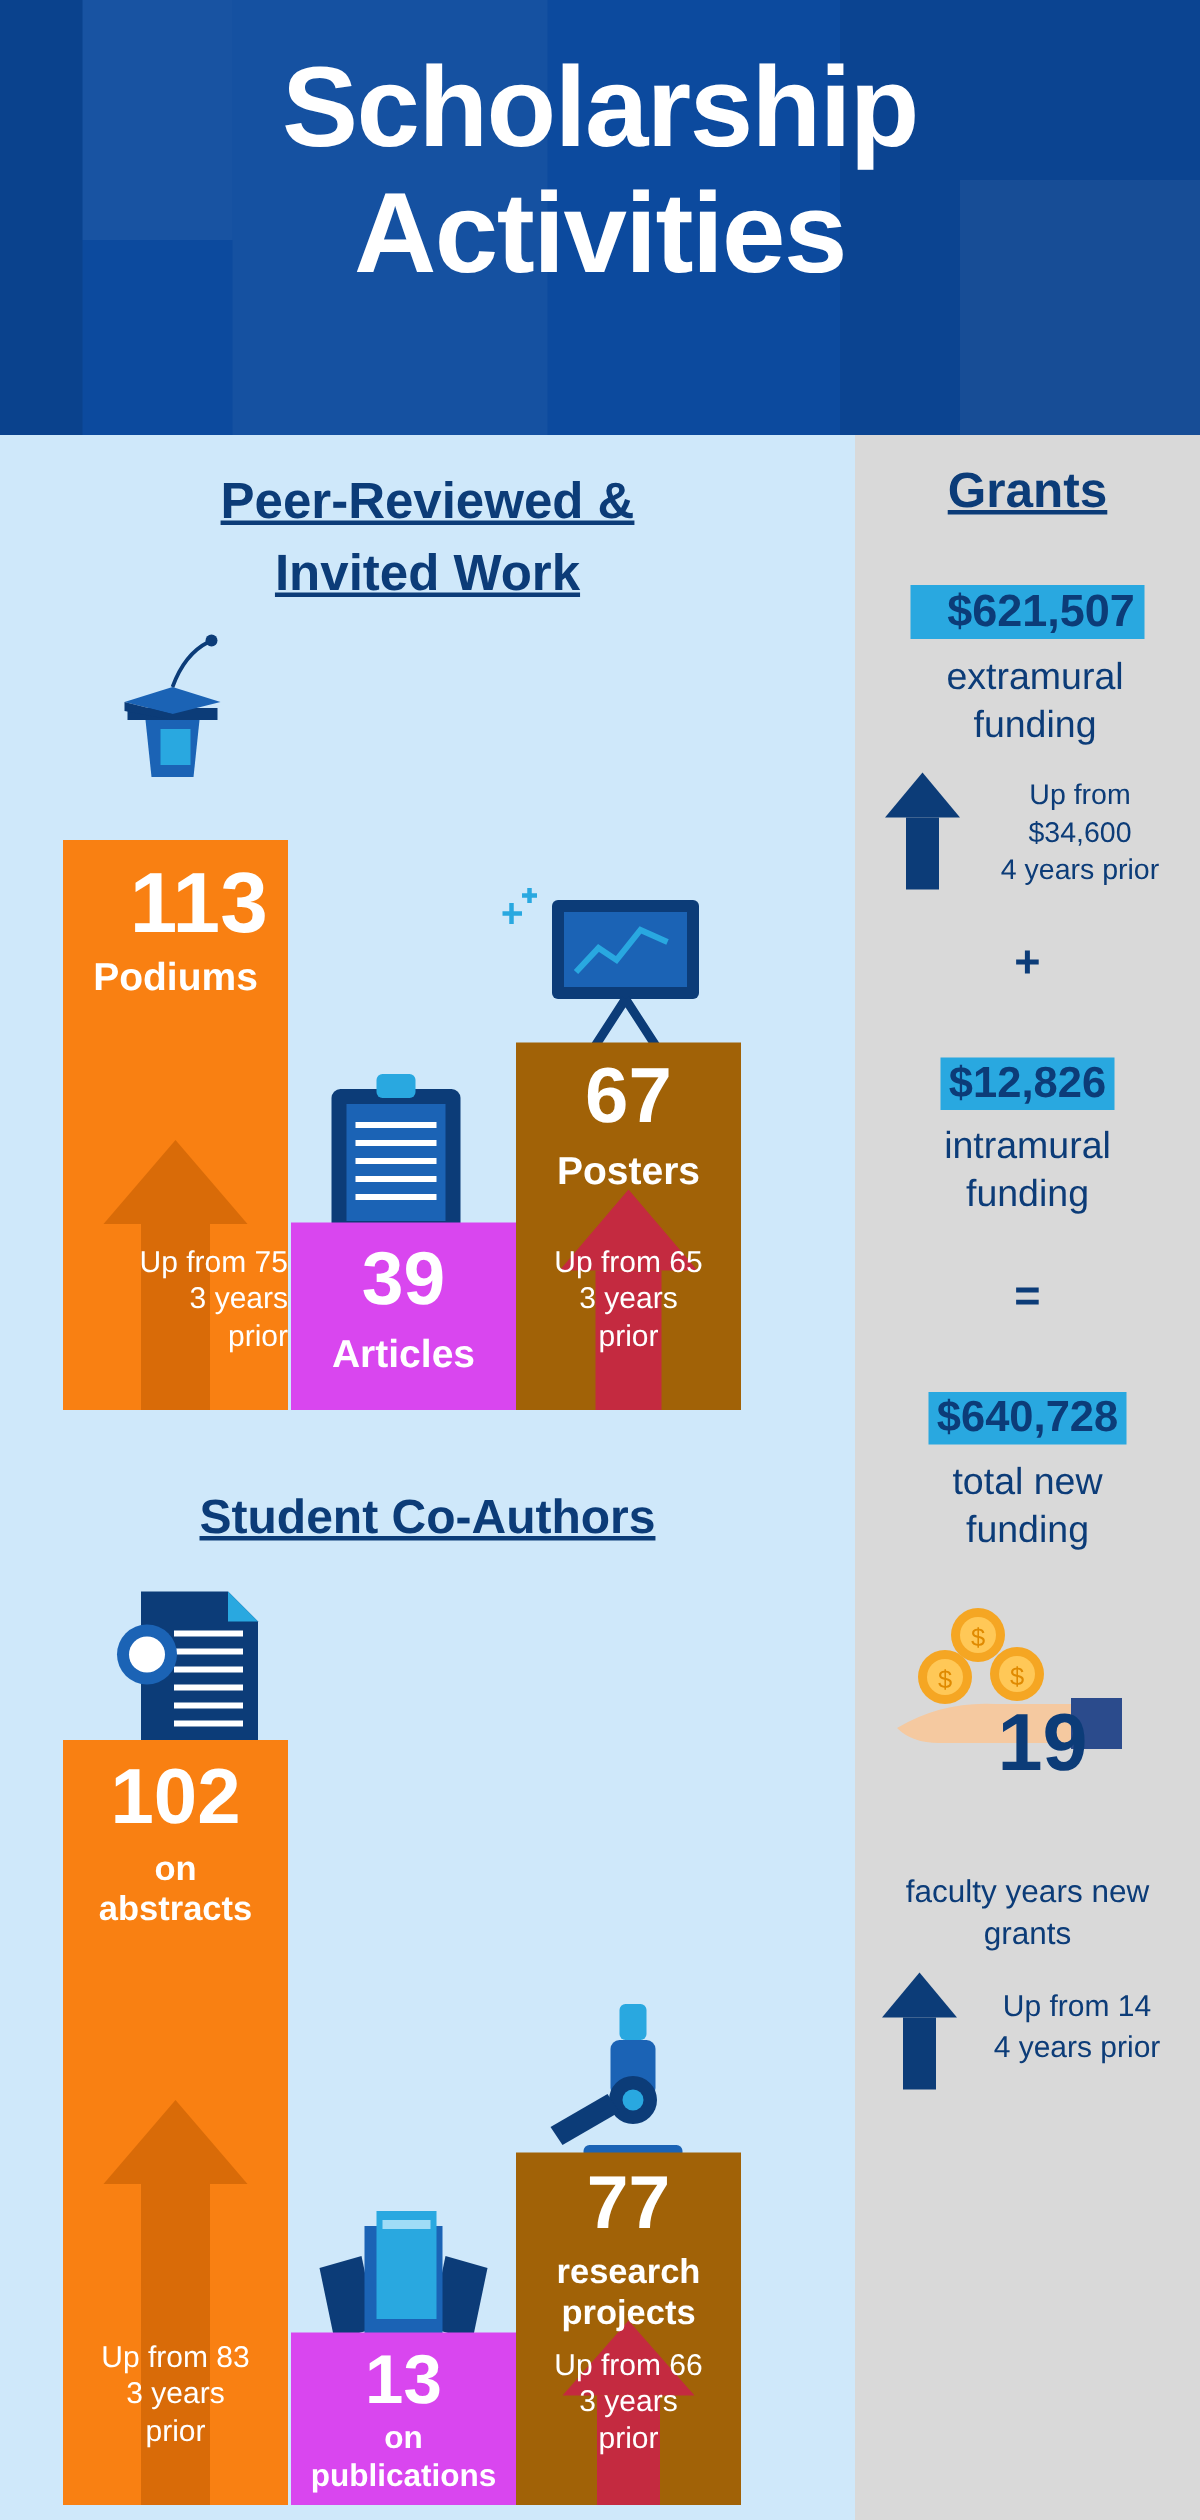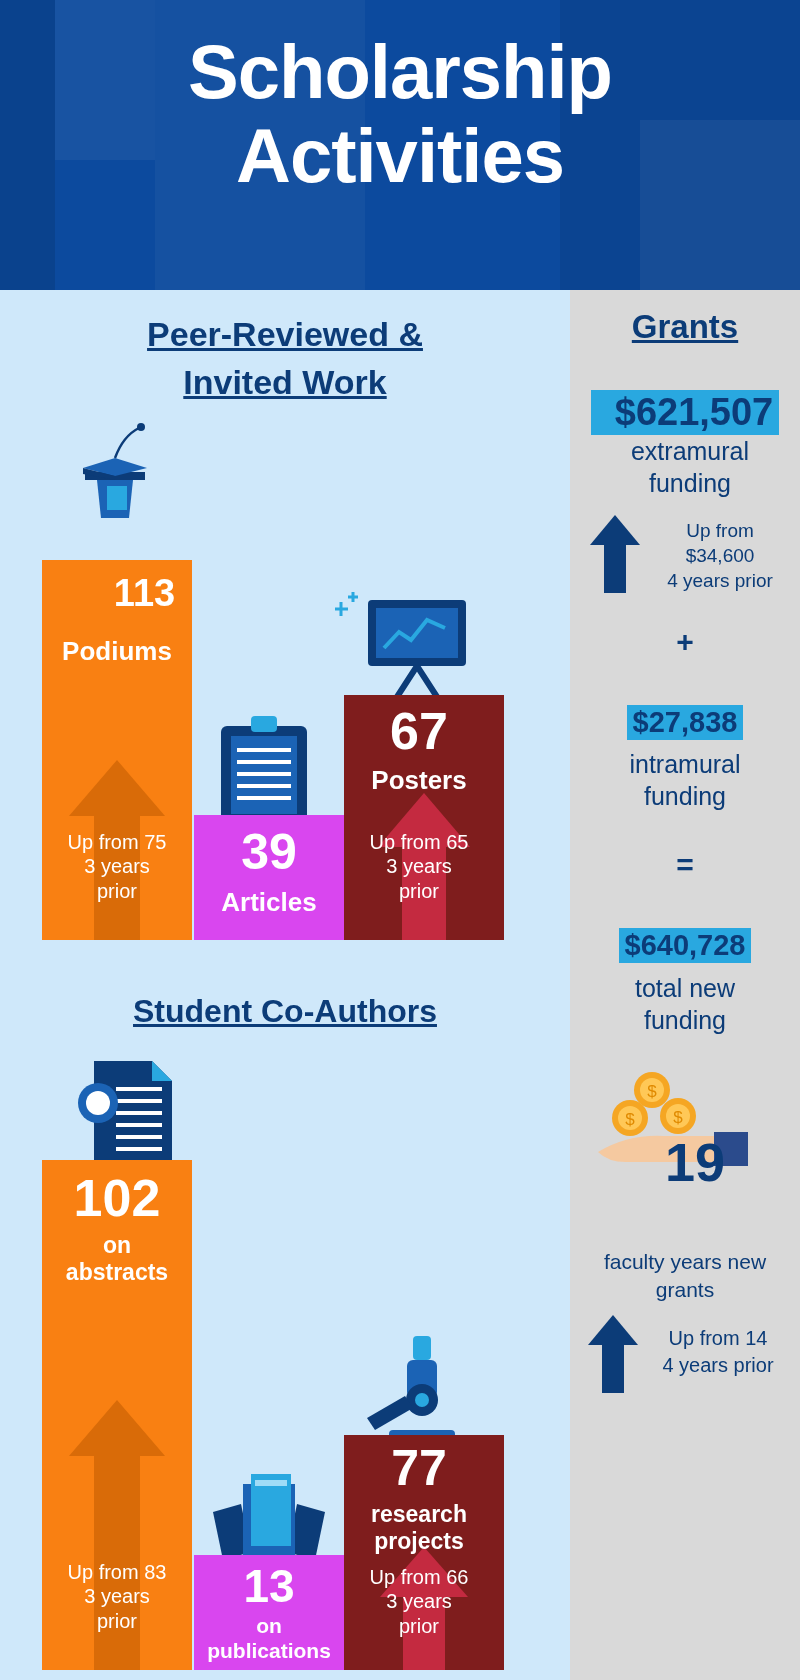--- a/index.html
+++ b/index.html
@@ -59,21 +59,21 @@
   .bar{position:absolute;overflow:hidden;}
   .arrow-wrap{position:absolute;left:50%;transform:translateX(-50%);}
   .arrow-head{width:0;height:0;margin:0 auto;}
   .arrow-stem{margin:0 auto;}
   .bigval{color:#fff;font-weight:bold;text-align:center;line-height:1;}
   .barlabel{color:#fff;font-weight:bold;text-align:center;}
   .subnote{color:#fff;text-align:center;line-height:1.22;}
   
   .b-orange{background:#f98012;}
   .b-green{background:#d946ef;}
-  .b-red{background:#7f1d1d;padding-left:10px;}
+  .b-red{background:#a16207;}
   
   .hl{
     display:inline-block;background:#29a8e0;color:#0c3c78;
     font-weight:bold;padding:1px 6px;
   }
   .gtxt{color:#0c3c78;text-align:center;}
   
   .op{color:#0c3c78;font-weight:bold;text-align:center;font-size:30px;}
 </style>
 </head>
@@ -106,23 +106,23 @@
     <path d="M28 60 l32 8 v4 l-32 -6z" fill="#0c3c78"></path>
     <path d="M60 50 q8 -22 24 -30" stroke="#0c3c78" stroke-width="2.5" fill="none"></path>
     <circle cx="86" cy="19" r="4" fill="#0c3c78"></circle>
   </svg>
 
   <div class="bar b-orange" style="left:42px;top:270px;width:150px;height:380px;">
     <div class="arrow-wrap" style="top:200px;">
       <div class="arrow-head" style="border-left:48px solid transparent;border-right:48px solid transparent;border-bottom:56px solid #d96b08;"></div>
       <div class="arrow-stem" style="width:46px;height:128px;background:#d96b08;"></div>
     </div>
-    <div class="bigval" style="position:absolute;left:0;top:14px;width:181px;font-size:38px;padding-left:12px;">113</div>
+    <div class="bigval" style="position:absolute;left:0;top:14px;width:181px;font-size:57px;">113</div>
     <div class="barlabel" style="position:absolute;left:0;top:76px;width:150px;font-size:26px;">Podiums</div>
-    <div class="subnote" style="position:absolute;left:0;top:270px;width:150px;font-size:20px;">
+    <div class="subnote" style="position:absolute;left:0;top:270px;width:150px;font-size:20px;text-align:right;">
       <div>Up from 75</div>
       <div>3 years</div>
       <div>prior</div>
     </div>
   </div>
 
   <svg style="position:absolute;left:207px;top:420px;width:115px;height:115px;" viewBox="0 0 115 115">
     <rect x="14" y="16" width="86" height="96" rx="6" fill="#0c3c78"></rect>
     <rect x="24" y="26" width="66" height="78" fill="#1b63b5"></rect>
     <rect x="44" y="6" width="26" height="16" rx="4" fill="#29a8e0"></rect>
@@ -239,41 +239,41 @@
       <div>prior</div>
     </div>
   </div>
 </div>
 
 <div class="right-col">
 
   <div class="grants-title">Grants</div>
 
   <div style="position:absolute;left:0;top:100px;width:230px;text-align:center;">
-    <span class="hl" style="font-size:38px;padding-left:24px;">$621,507</span>
+    <span class="hl" style="font-size:30px;padding-left:24px;">$621,507</span>
   </div>
   <div class="gtxt" style="position:absolute;left:0;top:145px;width:240px;font-size:25px;line-height:32px;">
     <div>extramural</div>
     <div>funding</div>
   </div>
 
   <div style="position:absolute;left:20px;top:225px;">
     <div style="width:0;height:0;border-left:25px solid transparent;border-right:25px solid transparent;border-bottom:30px solid #0c3c78;margin:0 auto;"></div>
     <div style="width:22px;height:48px;background:#0c3c78;margin:0 auto;"></div>
   </div>
   <div class="gtxt" style="position:absolute;left:70px;top:228px;width:160px;font-size:19px;line-height:25px;">
     <div>Up from</div>
     <div>$34,600</div>
     <div>4 years prior</div>
   </div>
 
   <div class="op" style="position:absolute;left:0;top:335px;width:230px;">+</div>
 
   <div style="position:absolute;left:0;top:415px;width:230px;text-align:center;">
-    <span class="hl" style="font-size:29px;">$27,838</span>
+    <span class="hl" style="font-size:29px;">$12,826</span>
   </div>
   <div class="gtxt" style="position:absolute;left:0;top:458px;width:230px;font-size:25px;line-height:32px;">
     <div>intramural</div>
     <div>funding</div>
   </div>
 
   <div class="op" style="position:absolute;left:0;top:558px;width:230px;">=</div>
 
   <div style="position:absolute;left:0;top:638px;width:230px;text-align:center;">
     <span class="hl" style="font-size:29px;">$640,728</span>

